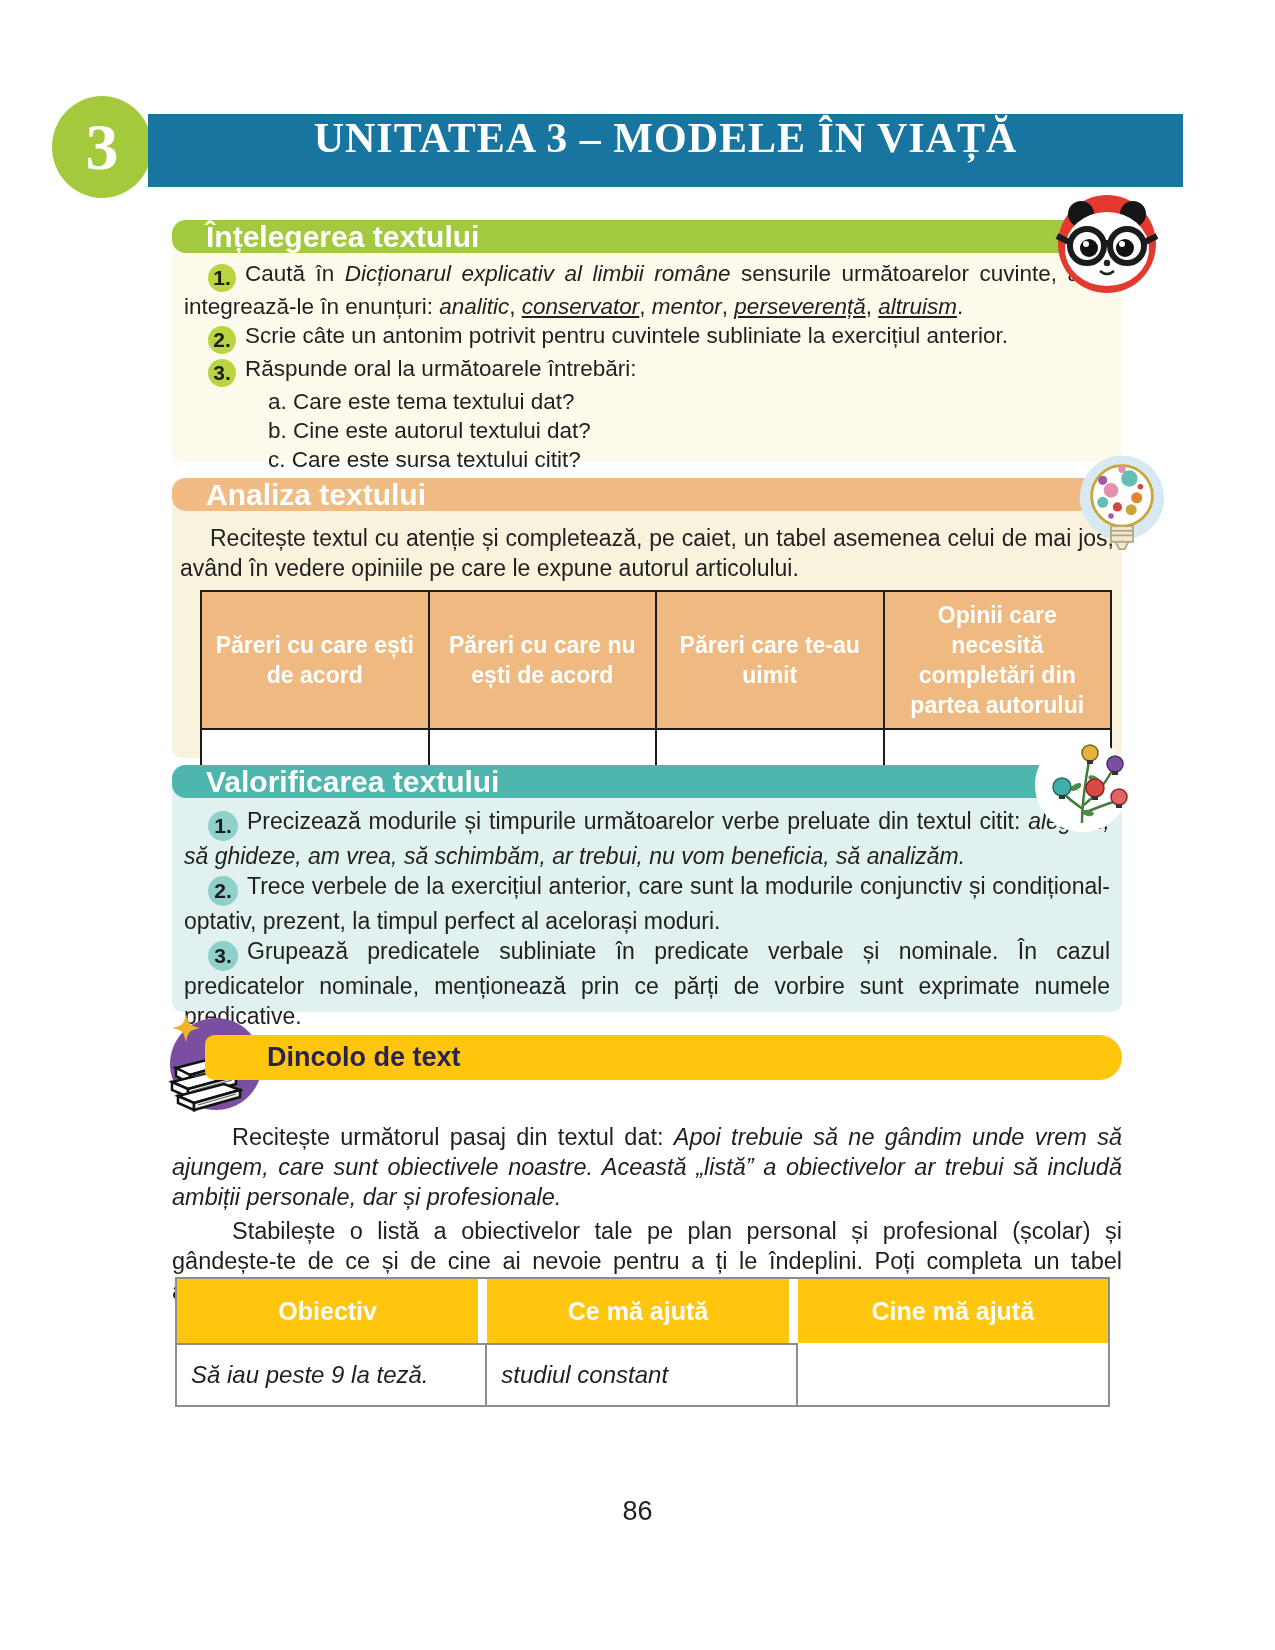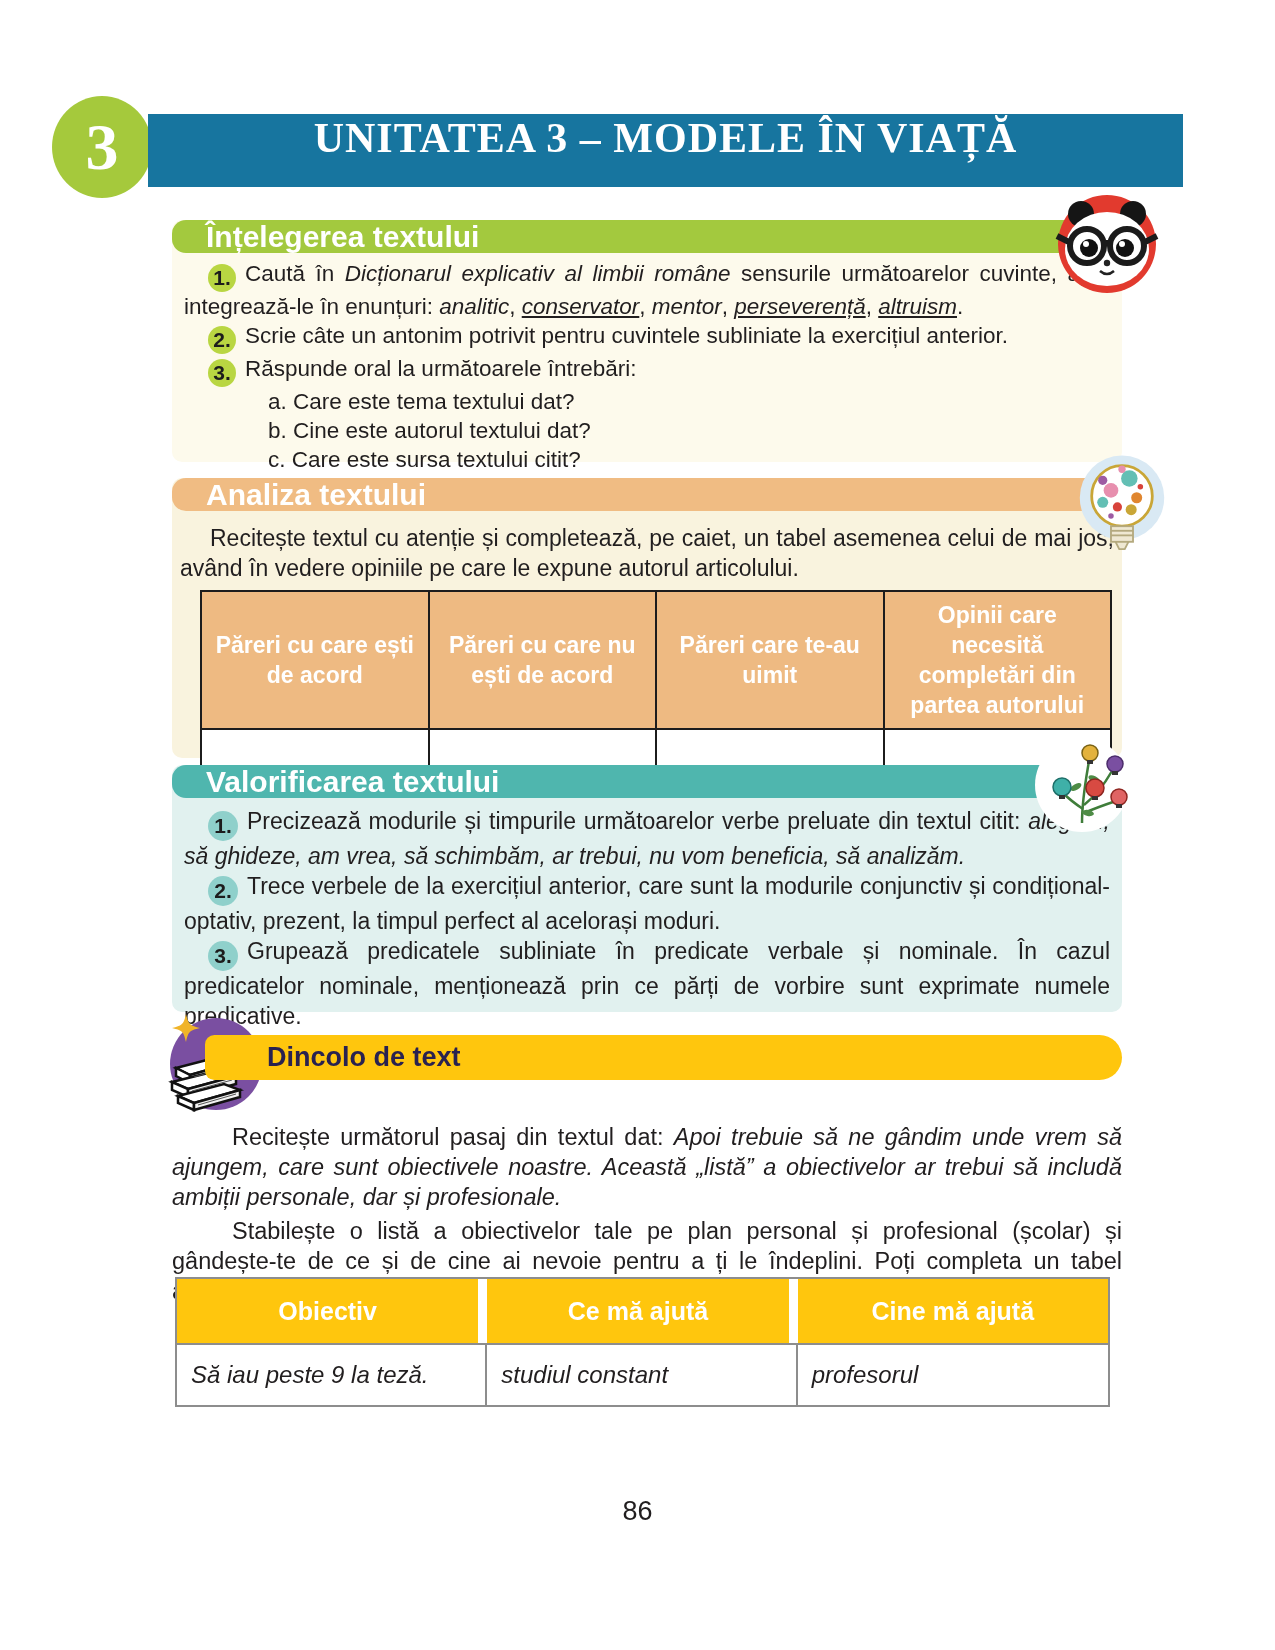--- a/index.html
+++ b/index.html
@@ -232,18 +232,17 @@
 
   <p class="para p1"><span>Recitește următorul pasaj din textul dat: </span><span class="it">Apoi trebuie să ne gândim unde vrem să ajungem, care sunt obiectivele noastre. Această „listă” a obiectivelor ar trebui să includă ambiții personale, dar și profesionale.</span></p>
   <p class="para p2">Stabilește o listă a obiectivelor tale pe plan personal și profesional (școlar) și gândește-te de ce și de cine ai nevoie pentru a ți le îndeplini. Poți completa un tabel asemenea celui de mai jos.</p>
 
   <div class="ytable">
     <div class="ycell-h gap">Obiectiv</div>
     <div class="ycell-h gap">Ce mă ajută</div>
     <div class="ycell-h">Cine mă ajută</div>
     <div class="ycell-b gap">Să iau peste 9 la teză.</div>
     <div class="ycell-b gap">studiul constant</div>
-    <div class="ycell-b">profesorul</div>
   </div>
 
   <div class="page-number">86</div>
 
 </div>
 
 </body></html>

